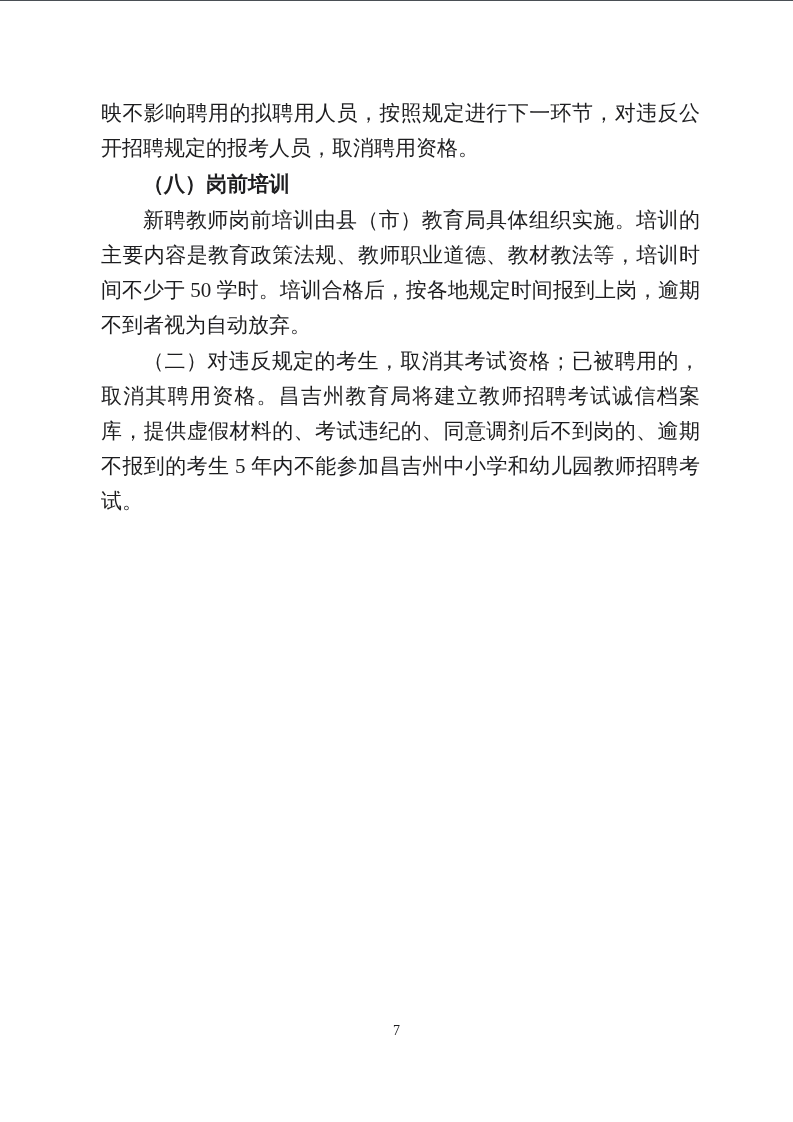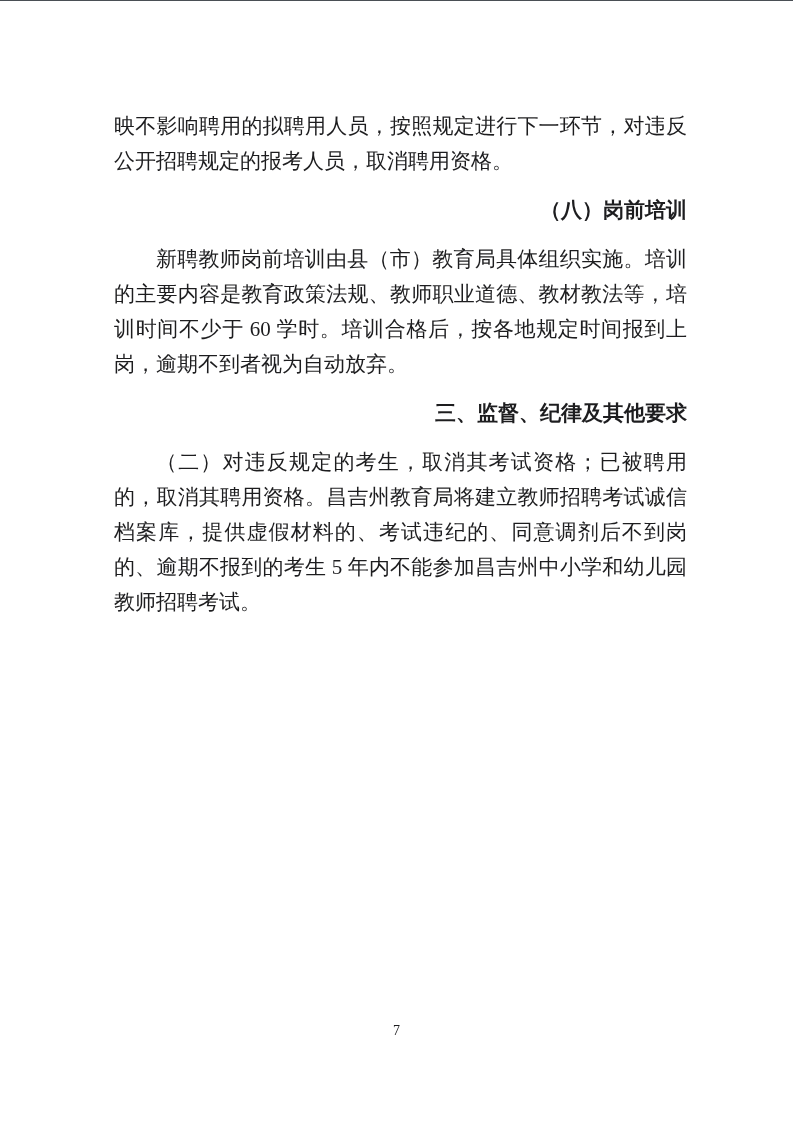--- a/index.html
+++ b/index.html
@@ -21,47 +21,46 @@
     position: absolute;
     left: 100px;
     top: 94px;
     width: 601px;
     font-size: 21px;
     line-height: 35px;
     color: #1d1d1f;
     text-align: justify;
   }
   .content p {
-    margin: 14px;
+    margin: 1px;
     padding: 0;
     text-indent: 2em;
   }
   .content p.continuation {
     text-indent: 0;
   }
   .content p.heading {
     font-weight: 700;
-    text-align: right;
+    text-align: left;
   }
   .page-number {
     position: absolute;
     top: 1020px;
     left: 0;
     width: 100%;
     text-align: center;
     font-size: 14px;
     line-height: 20px;
     color: #1d1d1f;
   }
 </style>
 </head>
 <body>
 
 <div class="page">
   <div class="content">
     <p class="continuation">映不影响聘用的拟聘用人员，按照规定进行下一环节，对违反公开招聘规定的报考人员，取消聘用资格。</p>
     <p class="heading">（八）岗前培训</p>
-    <p>新聘教师岗前培训由县（市）教育局具体组织实施。培训的主要内容是教育政策法规、教师职业道德、教材教法等，培训时间不少于 60 学时。培训合格后，按各地规定时间报到上岗，逾期不到者视为自动放弃。</p>
-    <p class="heading">三、监督、纪律及其他要求</p>
+    <p>新聘教师岗前培训由县（市）教育局具体组织实施。培训的主要内容是教育政策法规、教师职业道德、教材教法等，培训时间不少于 50 学时。培训合格后，按各地规定时间报到上岗，逾期不到者视为自动放弃。</p>
     <p>（二）对违反规定的考生，取消其考试资格；已被聘用的，取消其聘用资格。昌吉州教育局将建立教师招聘考试诚信档案库，提供虚假材料的、考试违纪的、同意调剂后不到岗的、逾期不报到的考生 5 年内不能参加昌吉州中小学和幼儿园教师招聘考试。</p>
   </div>
   <div class="page-number">7</div>
 </div>
 
 </body></html>

